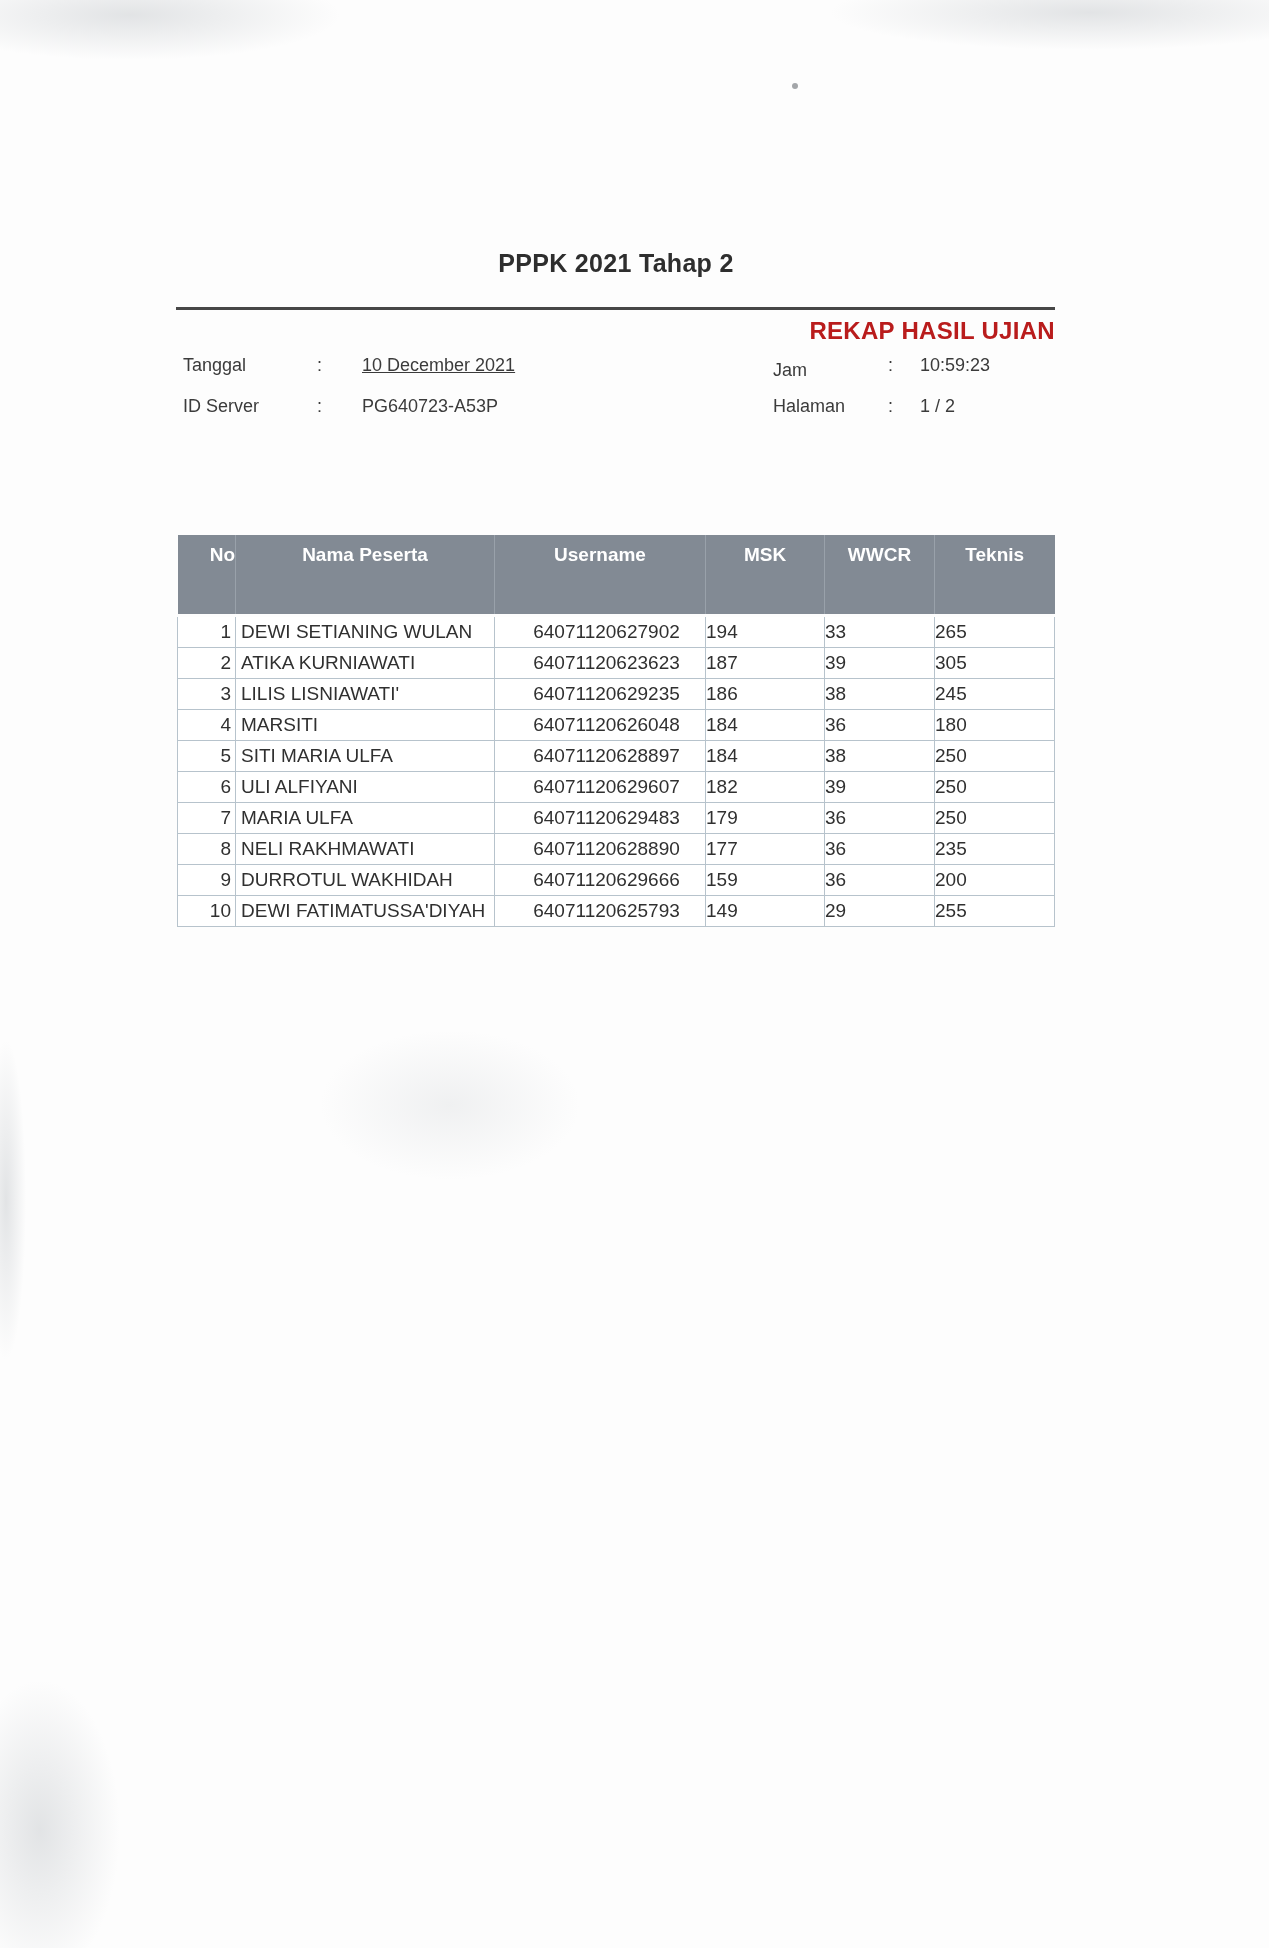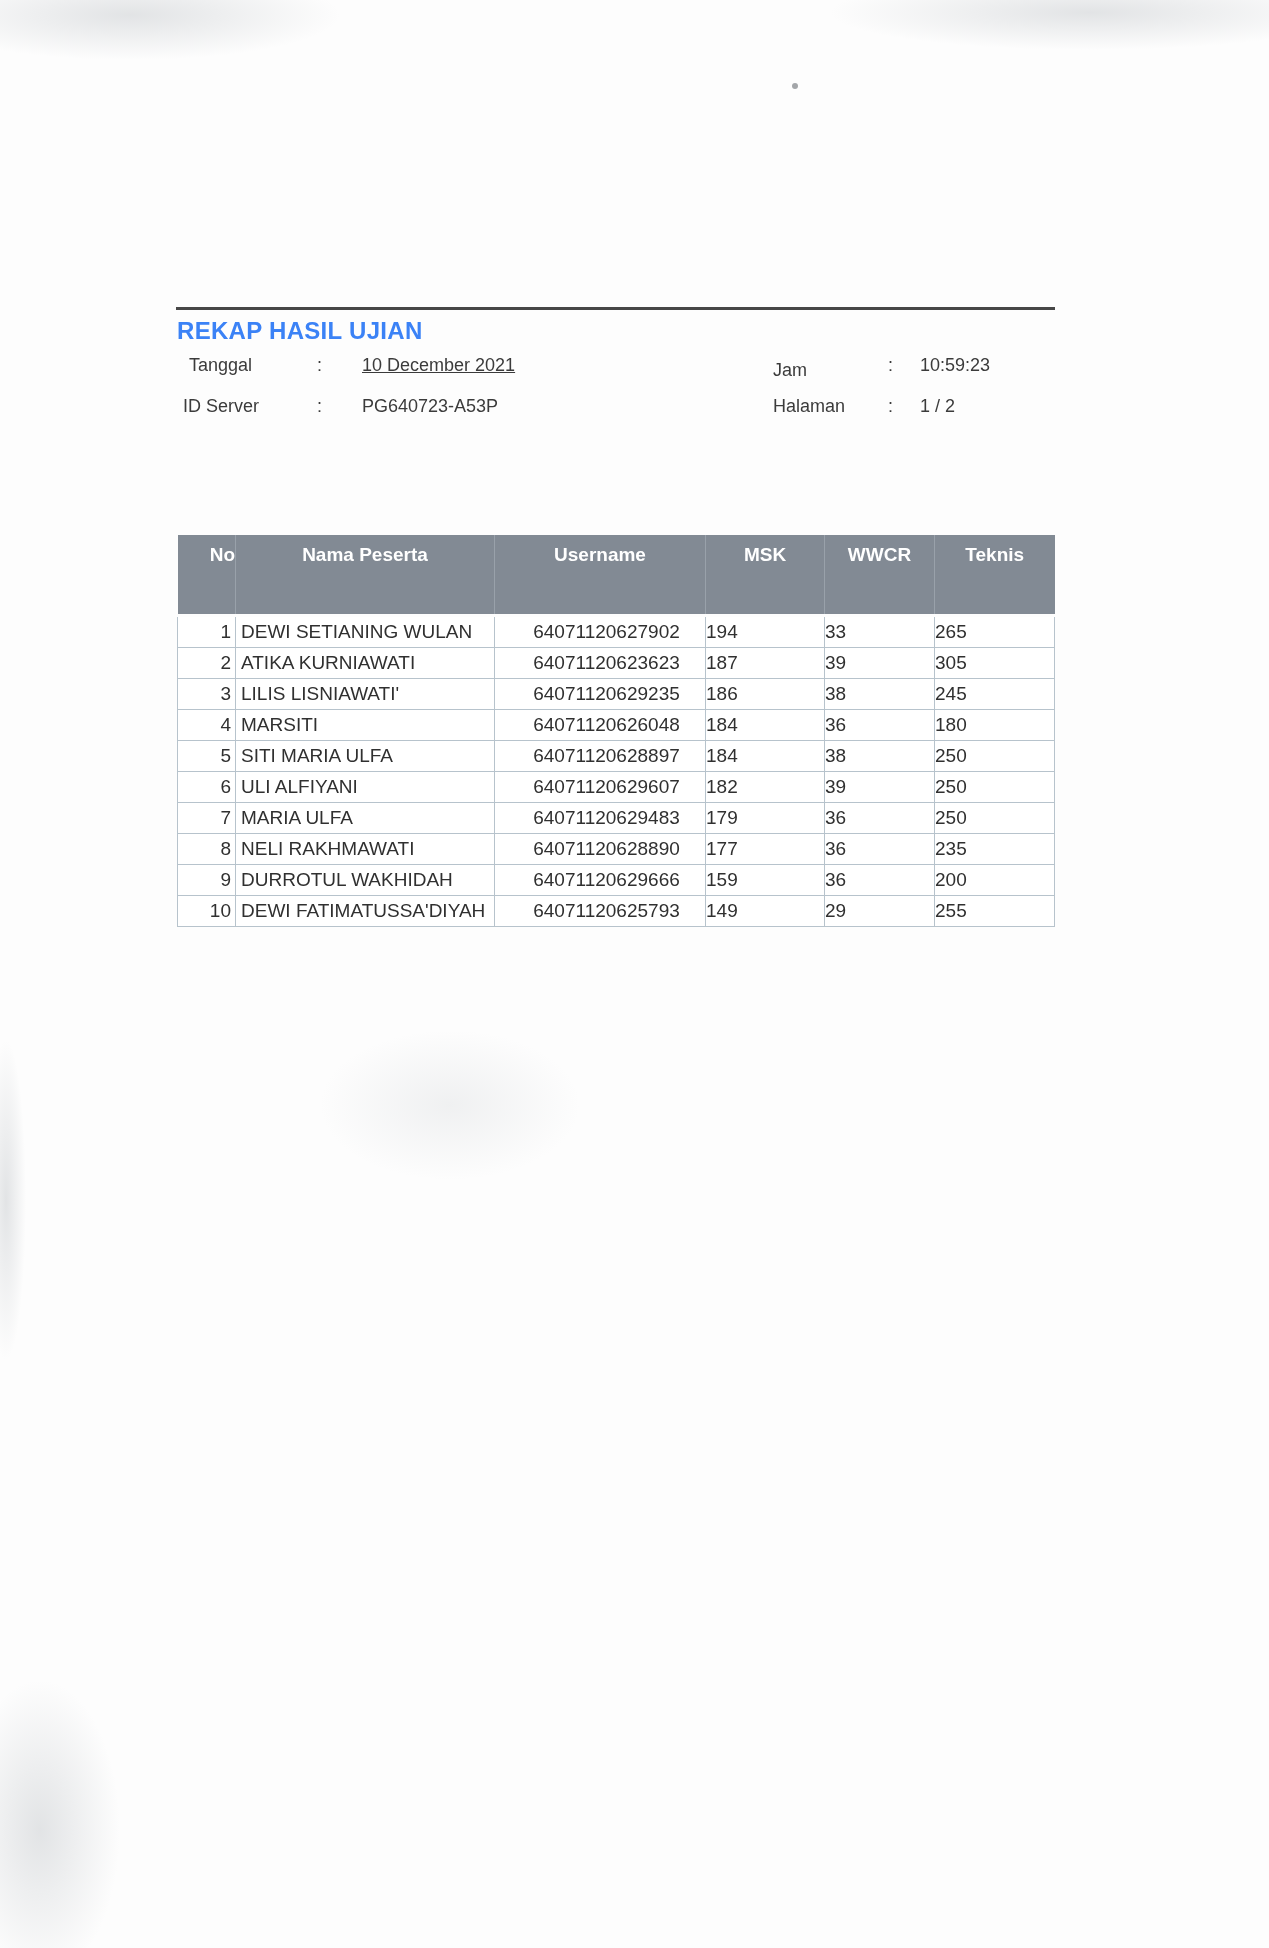--- a/index.html
+++ b/index.html
@@ -23,26 +23,26 @@
     position:absolute; left:177px; top:249px; width:878px;
     text-align:center; font-size:25px; font-weight:bold;
     color:#2e2e2e; letter-spacing:0.3px;
   }
   .rule {
     position:absolute; left:176px; top:307px; width:879px; height:3px;
     background:var(--rule, #474747);
   }
   .doc-subtitle {
     position:absolute; left:177px; top:317px; width:878px;
-    text-align:left; font-size:24px; font-weight:bold;
-    color:#3b82f6; letter-spacing:0.3px;
+    text-align:right; font-size:24px; font-weight:bold;
+    color:#b91c1c; letter-spacing:0.3px;
   }
 
   .meta { position:absolute; font-size:18px; color:#3b3b3b; white-space:nowrap; }
-  .m-lbl-1 { left:183px; top:355px;margin-left:6px; }
+  .m-lbl-1 { left:183px; top:355px; }
   .m-col-1 { left:317px; top:355px; }
   .m-val-1 { left:362px; top:355px;text-decoration:underline; }
   .m-lbl-2 { left:183px; top:396px; }
   .m-col-2 { left:317px; top:396px; }
   .m-val-2 { left:362px; top:396px; }
   .m-lbl-3 { left:773px; top:360px; }
   .m-col-3 { left:888px; top:355px; }
   .m-val-3 { left:920px; top:355px; }
   .m-lbl-4 { left:773px; top:396px; }
   .m-col-4 { left:888px; top:396px; }
@@ -79,20 +79,21 @@
 
 <div class="page">
 
   <div class="artifact a-topleft"></div>
   <div class="artifact a-topright"></div>
   <div class="artifact a-leftband"></div>
   <div class="artifact a-botleft"></div>
   <div class="artifact a-blotch"></div>
   <div class="a-dot"></div>
 
+  <div class="doc-title">PPPK 2021 Tahap 2</div>
   <div class="rule"></div>
   <div class="doc-subtitle">REKAP HASIL UJIAN</div>
 
   <span class="meta m-lbl-1">Tanggal</span>
   <span class="meta m-col-1">:</span>
   <span class="meta m-val-1">10 December 2021</span>
 
   <span class="meta m-lbl-2">ID Server</span>
   <span class="meta m-col-2">:</span>
   <span class="meta m-val-2">PG640723-A53P</span>

